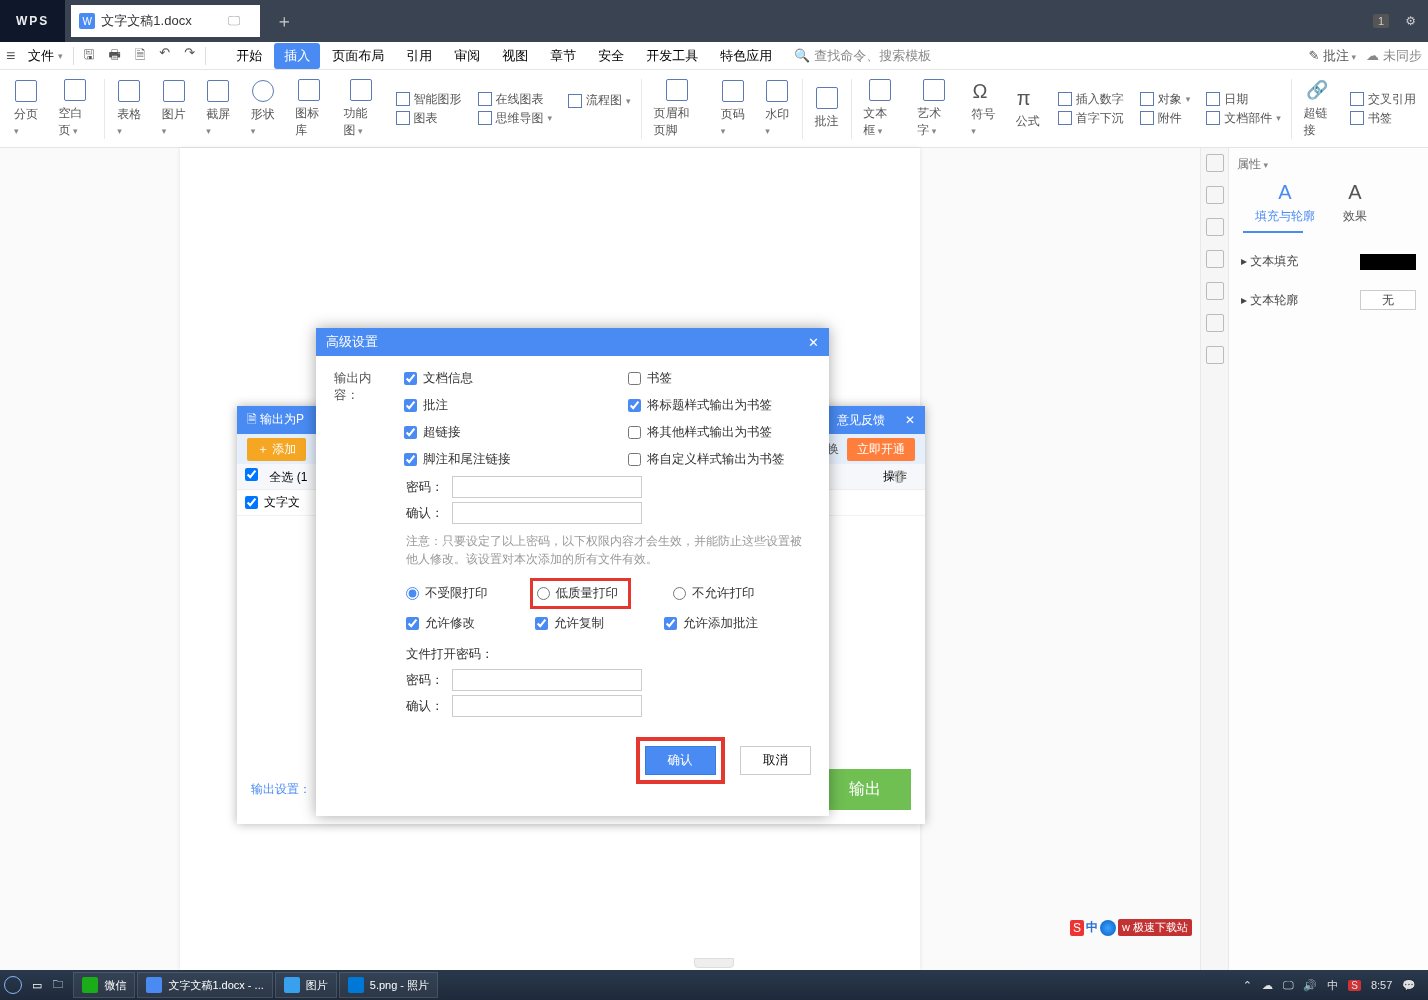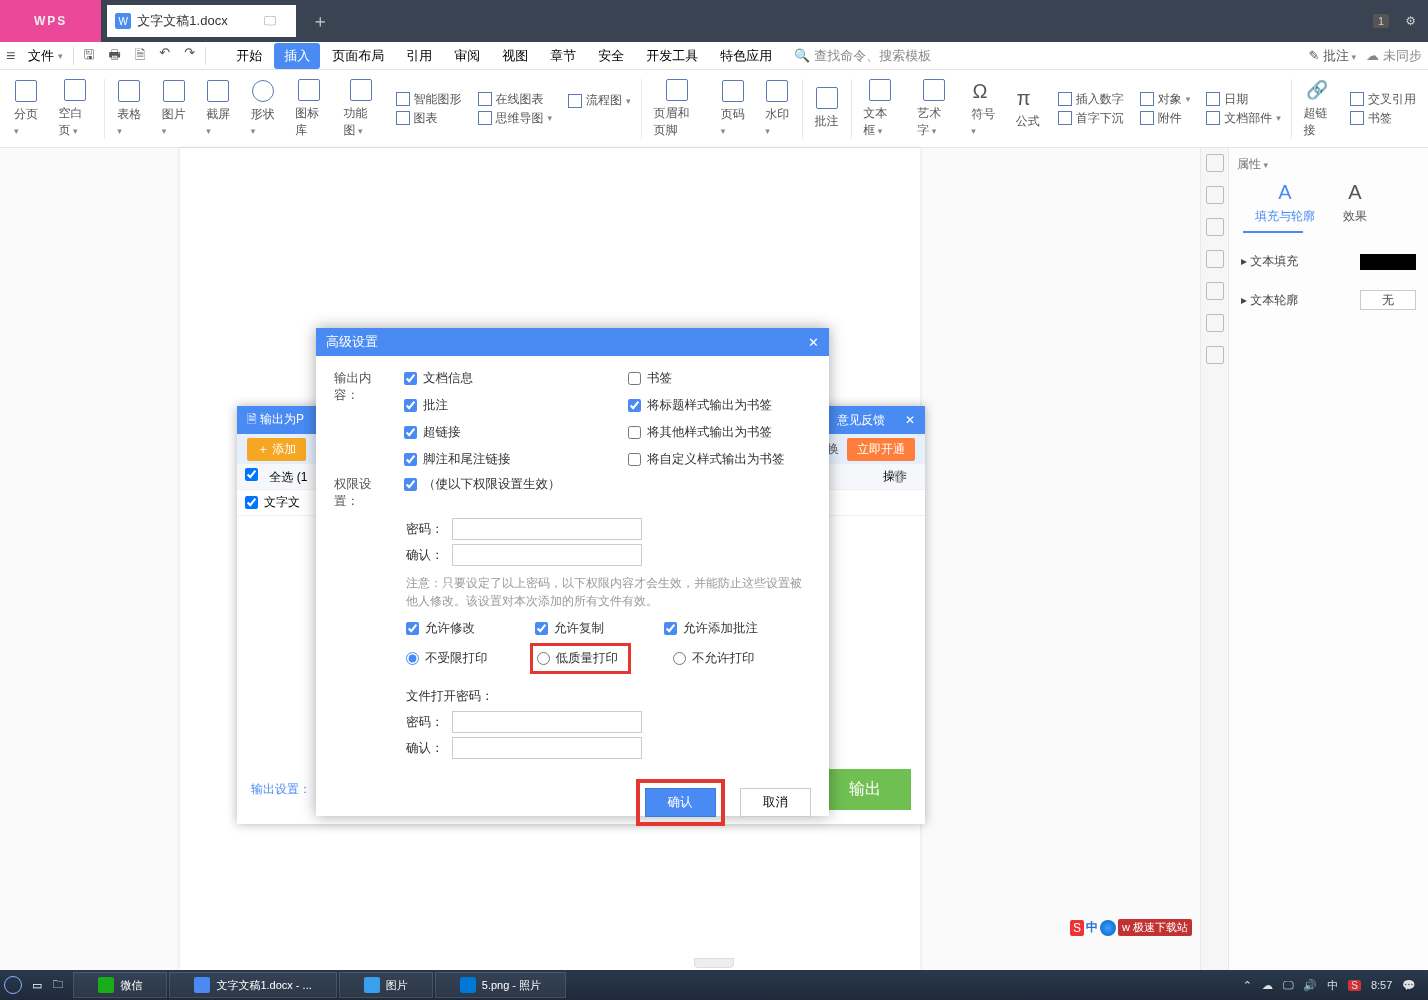--- a/index.html
+++ b/index.html
@@ -1,20 +1,20 @@
 <!DOCTYPE html>
 <html><head>
 <meta charset="utf-8">
 <style>
   * { box-sizing: border-box; margin: 0; padding: 0; font-family: "Microsoft YaHei", "Segoe UI", sans-serif; }
   body { width: 1428px; height: 1000px; background: #f0f0f0; overflow: hidden; position: relative; }
 
   
   .titlebar { height: 42px; background: #3a4352; display: flex; align-items: center; color: #eee; font-size: 12px; }
-  .wps-logo { padding: 0 34px; font-weight: bold; letter-spacing: 2px; height: 100%; display: flex; align-items: center; background: #ec4899; }
+  .wps-logo { padding: 0 16px; font-weight: bold; letter-spacing: 2px; height: 100%; display: flex; align-items: center; background: #0f172a; }
   .tab-doc { height: 32px; background: #fff; color: #333; margin-left: 6px; padding: 0 20px 0 8px; display: flex; align-items: center; border-radius: 0; gap: 6px; font-size: 13px; }
   .tab-doc .w-icon { width: 16px; height: 16px; background: #4a8bf3; color: #fff; display: flex; align-items: center; justify-content: center; font-size: 10px; border-radius: 2px; }
   .titlebar .newtab { width: 40px; text-align: center; color: #ccc; font-size: 18px; margin-left: 4px; }
   .titlebar-right { margin-left: auto; display: flex; align-items: center; gap: 16px; padding-right: 12px; color: #ccc; }
   .titlebar-right .badge { background: #555; padding: 1px 5px; border-radius: 2px; font-size: 11px; }
 
   
   .menubar { height: 28px; background: #fff; display: flex; align-items: center; gap: 2px; padding: 0 6px; border-bottom: 1px solid #e5e5e5; font-size: 13px; }
   .menubar .filemenu { display: flex; align-items: center; gap: 4px; padding: 2px 6px; }
   .menubar .sep { width: 1px; height: 18px; background: #ddd; margin: 0 2px; }
@@ -101,21 +101,21 @@
 
   
   .watermark { position: absolute; right: 110px; bottom: 94px; color: #b8b8b8; font-size: 14px; text-align: left; line-height: 1.4;}
   .watermark .big { font-size: 20px; }
   .cornermark { position: absolute; right: 8px; bottom: 34px; display:flex; align-items:center; gap:2px; font-size:12px;}
   .cornermark .site { background:rgba(180,0,0,0.8); color:#fff; padding:1px 4px; border-radius:2px; font-size:11px;}
 
   
   .taskbar { height: 30px; background: linear-gradient(#2a394d, #1e2a3a); display: flex; align-items: center; color: #fff; font-size: 11px; gap: 2px; padding: 0 4px;}
   .taskbar .startseg { display:flex; align-items:center; gap:10px; padding-right:8px;}
-  .taskbar .tbtn { height: 26px; display: flex; align-items: center; gap: 6px; padding: 0 24px; background: rgba(255,255,255,0.06); border: 1px solid rgba(255,255,255,0.12);}
+  .taskbar .tbtn { height: 26px; display: flex; align-items: center; gap: 6px; padding: 0 8px; background: rgba(255,255,255,0.06); border: 1px solid rgba(255,255,255,0.12);}
   .taskbar .tico { width:16px; height:16px; background:#6fbf52; border-radius:2px;}
   .taskbar .right { margin-left: auto; display:flex; align-items:center; gap: 10px; padding-right: 8px;}
   .taskbar .right span{ opacity:0.85;}
   .taskbar .imebadge { background:#e33; padding:0 3px; border-radius:2px; font-size:10px;}
 
   .hamb { display:inline-block; width:14px; }
   .hamb::before { content:"≡"; font-size:16px; color:#555;}
   .carety::after{ content:" ▾"; color:#888; font-size:9px;}
 </style>
 </head>
@@ -392,67 +392,60 @@
                   <span>将其他样式输出为书签</span>
                 </label>
               <label class="chk">
                   <input type="checkbox" style="">
                   <span>将自定义样式输出为书签</span>
                 </label>
             </div>
           </div>
         </div>
 
-        <div class="adv-row" style="margin-top:6px;">
-          <span class="adv-label">权限设置：</span>
-          <label class="chk">
-              <input type="checkbox" checked="" style="">
-              <span>（使以下权限设置生效）</span>
-            </label>
-        </div>
         <div class="pw-row">
             <label>密码：</label>
             <input type="password" class="txt" style="">
           </div>
         <div class="pw-row">
             <label>确认：</label>
             <input type="password" class="txt" style="">
           </div>
         <div class="adv-note">注意：只要设定了以上密码，以下权限内容才会生效，并能防止这些设置被他人修改。该设置对本次添加的所有文件有效。</div>
 
-        <div class="perm-grid">
-          <label class="chk">
-              <input type="checkbox" checked="" style="">
-              <span>允许修改</span>
-            </label>
-          <label class="chk">
-              <input type="checkbox" checked="" style="">
-              <span>允许复制</span>
-            </label>
-          <label class="chk">
-              <input type="checkbox" checked="" style="">
-              <span>允许添加批注</span>
-            </label>
-        </div>
         <div class="perm-grid" style="gap:42px;">
           <label class="rad">
               <input type="radio" name="pr" checked="" style="">
               <span>不受限打印</span>
             </label>
           <span class="hl-red">
             <label class="rad">
                 <input type="radio" name="pr" style="">
                 <span>低质量打印</span>
               </label>
           </span>
           <label class="rad">
               <input type="radio" name="pr" style="">
               <span>不允许打印</span>
             </label>
         </div>
+        <div class="perm-grid">
+          <label class="chk">
+              <input type="checkbox" checked="" style="">
+              <span>允许修改</span>
+            </label>
+          <label class="chk">
+              <input type="checkbox" checked="" style="">
+              <span>允许复制</span>
+            </label>
+          <label class="chk">
+              <input type="checkbox" checked="" style="">
+              <span>允许添加批注</span>
+            </label>
+        </div>
 
         <div class="fileopen-sec">
           <div class="lbl">文件打开密码：</div>
           <div class="pw-row">
               <label>密码：</label>
               <input type="password" class="txt" style="">
             </div>
           <div class="pw-row">
               <label>确认：</label>
               <input type="password" class="txt" style="">

